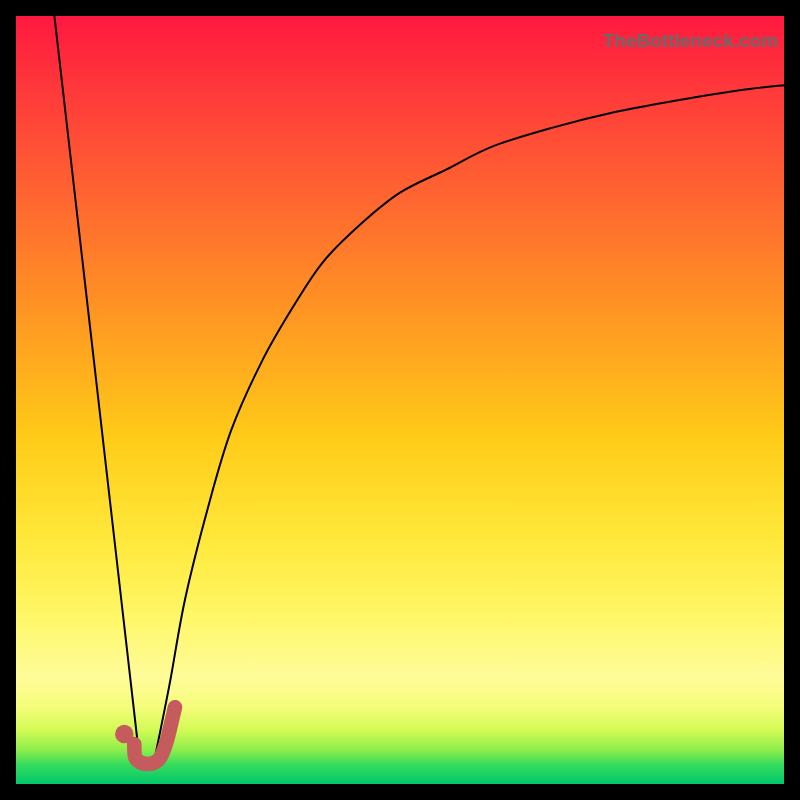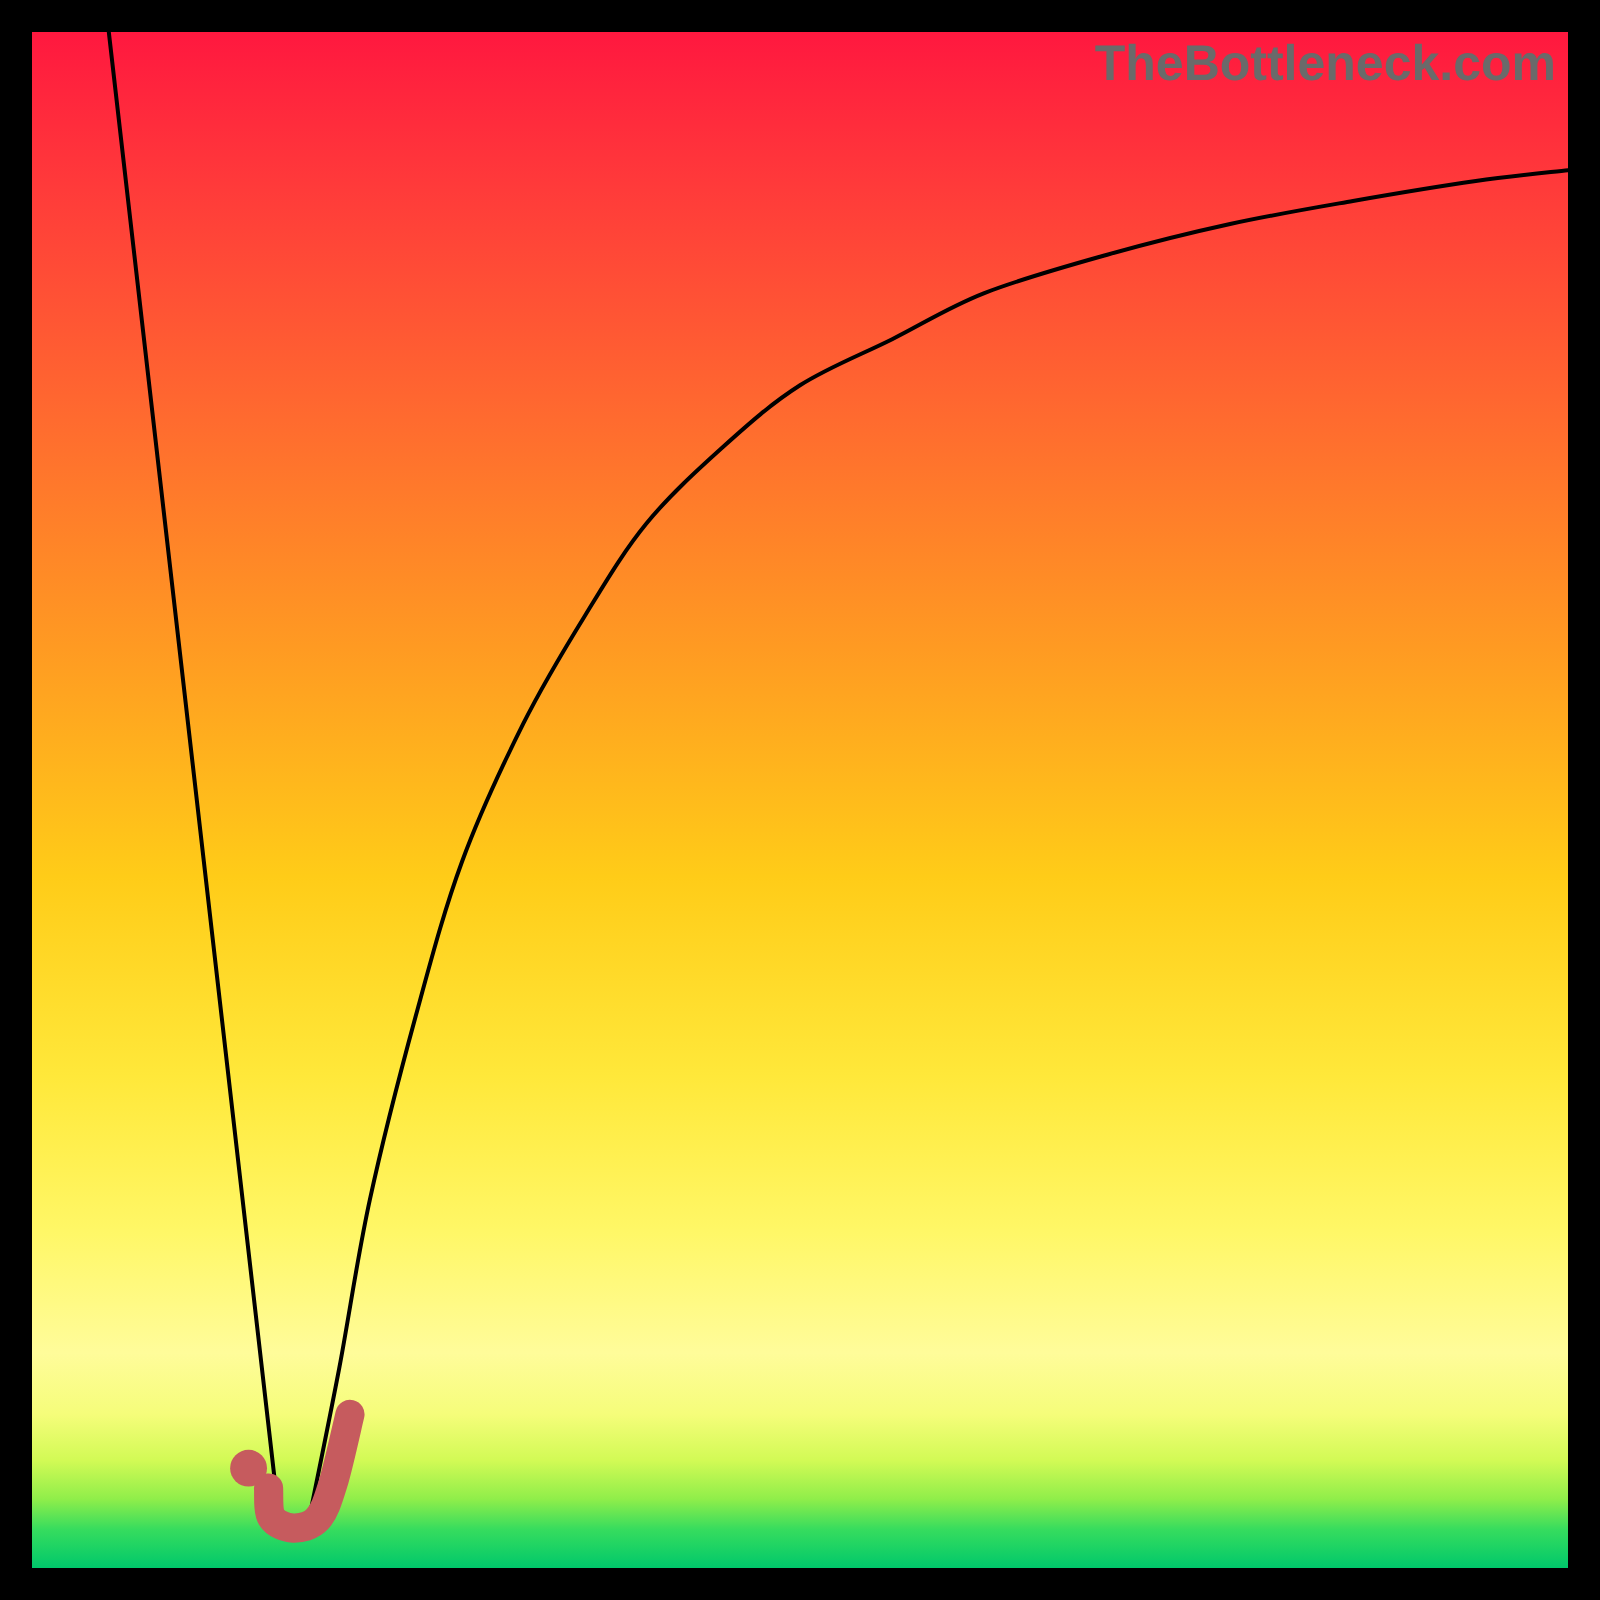--- a/index.html
+++ b/index.html
@@ -25,24 +25,24 @@
     width: 768px;
     height: 768px;
     overflow: hidden;
   }
   .gradient {
     position: absolute;
     left: 0; top: 0; right: 0; bottom: 0;
   }
   .watermark {
     position: absolute;
-    top: 2px;
+    top: 14px;
     right: 6px;
     font-family: "Helvetica Neue", Helvetica, Arial, sans-serif;
-    font-size: 25px;
+    font-size: 19px;
     font-weight: 600;
     color: #6a6a6a;
     letter-spacing: 0;
   }
   svg.curves {
     position: absolute;
     left: 0; top: 0;
     width: 768px;
     height: 768px;
     overflow: visible;

